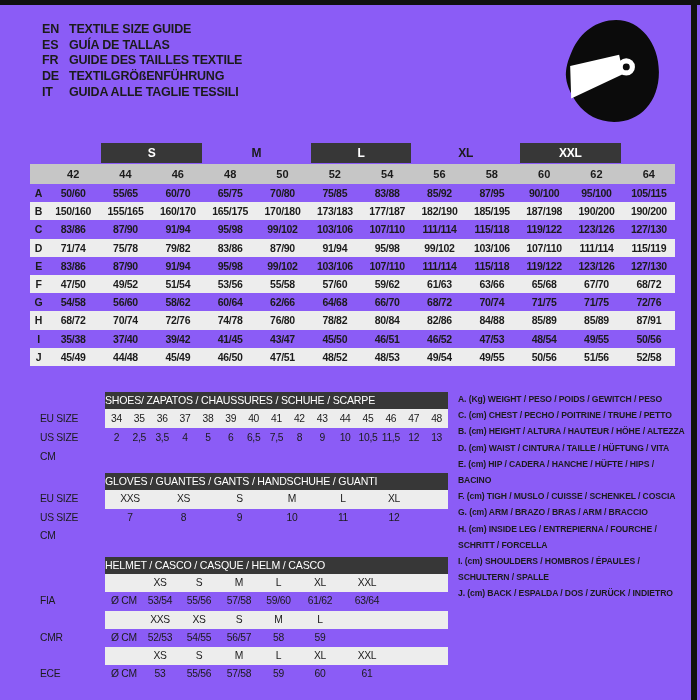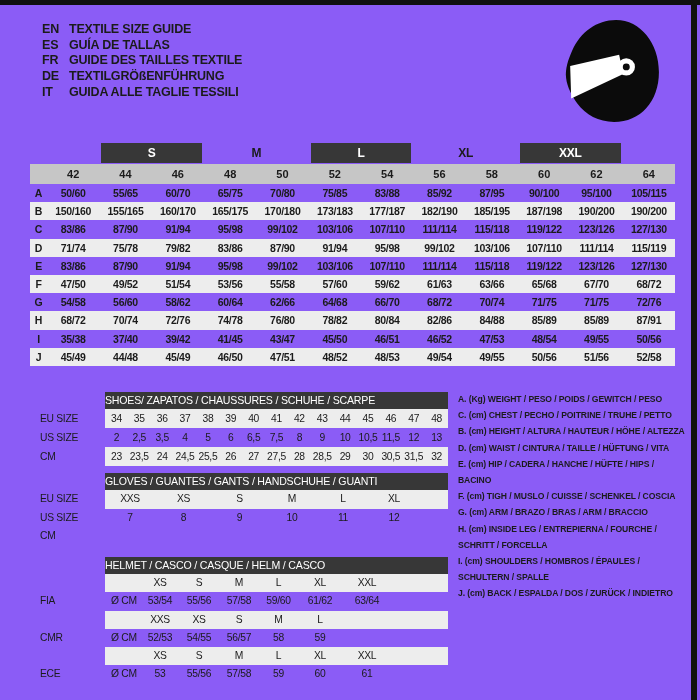--- a/index.html
+++ b/index.html
@@ -311,37 +311,20 @@
             <div class="cell">9</div>
             <div class="cell">10</div>
             <div class="cell">10,5</div>
             <div class="cell">11,5</div>
             <div class="cell">12</div>
             <div class="cell">13</div>
           </div>
         </div>
         <div class="sec-row">
           <div class="row-label">CM</div>
-          <div class="row-content shoes-grid striped">
-            <div class="cell">23</div>
-            <div class="cell">23,5</div>
-            <div class="cell">24</div>
-            <div class="cell">24,5</div>
-            <div class="cell">25,5</div>
-            <div class="cell">26</div>
-            <div class="cell">27</div>
-            <div class="cell">27,5</div>
-            <div class="cell">28</div>
-            <div class="cell">28,5</div>
-            <div class="cell">29</div>
-            <div class="cell">30</div>
-            <div class="cell">30,5</div>
-            <div class="cell">31,5</div>
-            <div class="cell">32</div>
-          </div>
         </div>
       </div>
   </section>
 
   <section id="gloves-sec" class="sec">
     <div class="sec-bar">GLOVES / GUANTES / GANTS / HANDSCHUHE / GUANTI</div>
     <div id="gloves-rows">
         <div class="sec-row">
           <div class="row-label">EU SIZE</div>
           <div class="row-content gloves-grid striped">

